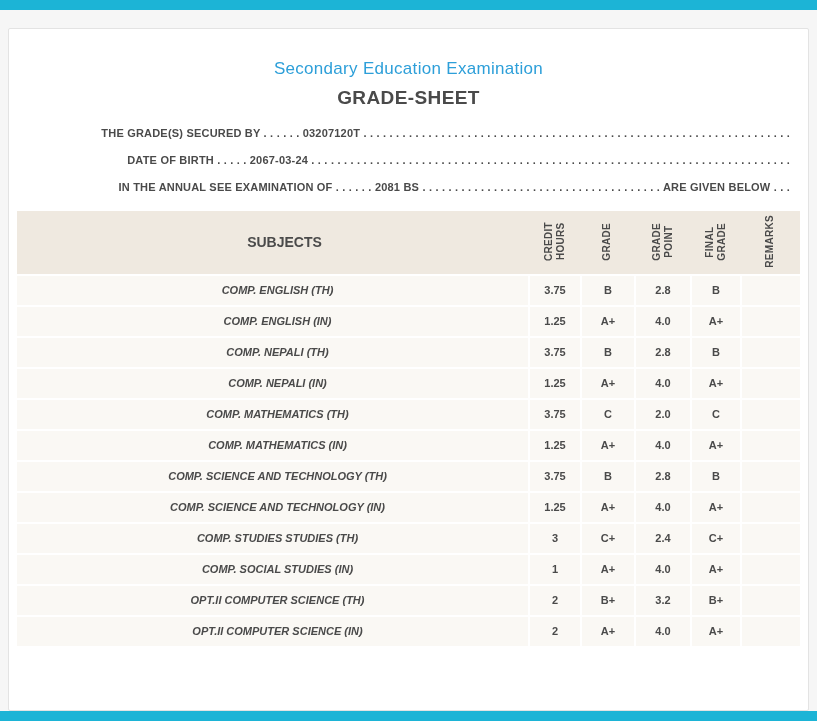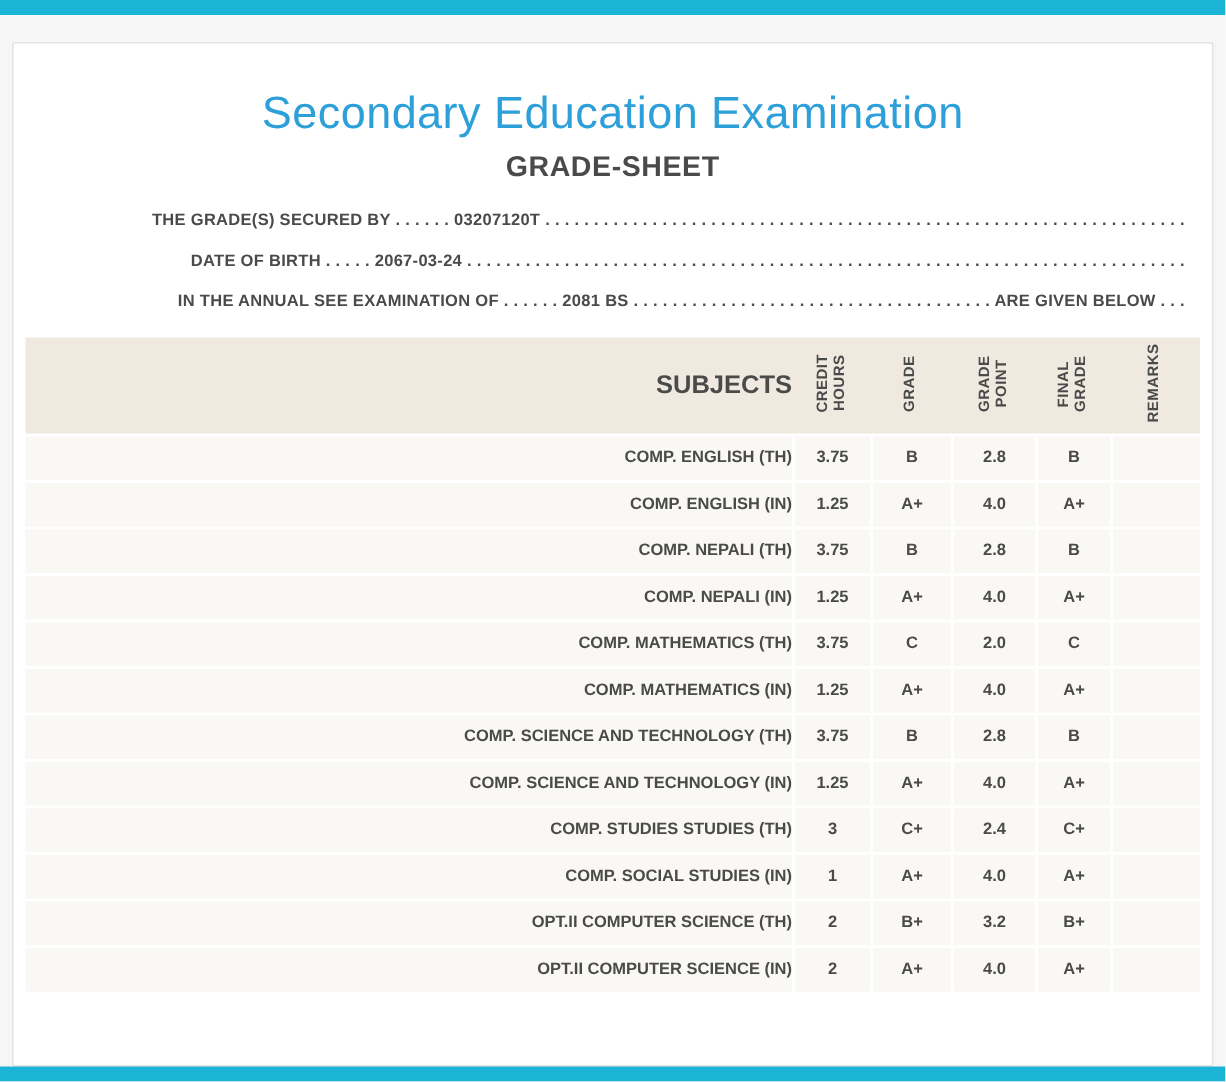--- a/index.html
+++ b/index.html
@@ -22,21 +22,21 @@
   .card {
     position: absolute; top: 28px; left: 8px; right: 8px; bottom: 10px;
     background: var(--card_bg, #ffffff);
     border: 1px solid #e3e3e3;
     border-radius: 2px;
     padding: 14px 8px 0 8px;
   }
   .title {
     margin: 16px 0 8px 0;
     text-align: center;
-    font-size: 30px;
+    font-size: 17px;
     font-weight: 400;
     letter-spacing: 0.3px;
     color: var(--title_color, #2d9fd9);
   }
   .subtitle {
     margin: 0 0 18px 0;
     text-align: center;
     font-size: 19px;
     font-weight: bold;
     letter-spacing: 0.4px;
@@ -64,41 +64,42 @@
     color: var(--text_color, #4a4a4a);
   }
   .grade-table thead th {
     background: var(--header_bg, #efe9e0);
     height: 52px;
     vertical-align: middle;
     text-align: center;
     padding: 4px 0;
   }
   .grade-table thead th.subjects {
-    text-align: right;
+    text-align: center;
     padding-left: 24px;
-    font-size: 17px;
+    font-size: 14px;
   }
   .vtext {
     display: inline-block;
     writing-mode: vertical-rl;
     transform: rotate(180deg);
     white-space: pre-line;
     line-height: 1.15;
     font-size: 10px;
     letter-spacing: 0.3px;
   }
   .grade-table td {
     background: var(--row_bg, #faf8f4);
     height: 29px;
     padding: 0;
   }
   .grade-table td.subject {
-    text-align: right;
+    text-align: center;
     padding-left: 10px;
+    font-style: italic;
   }
   .grade-table td.center { text-align: center; }
   .grade-table td + td { border-left: 2px solid #ffffff; }
   .col-credit  { width: 52px; }
   .col-grade   { width: 54px; }
   .col-point   { width: 56px; }
   .col-final   { width: 50px; }
   .col-remarks { width: 60px; }
 </style>
 </head>

